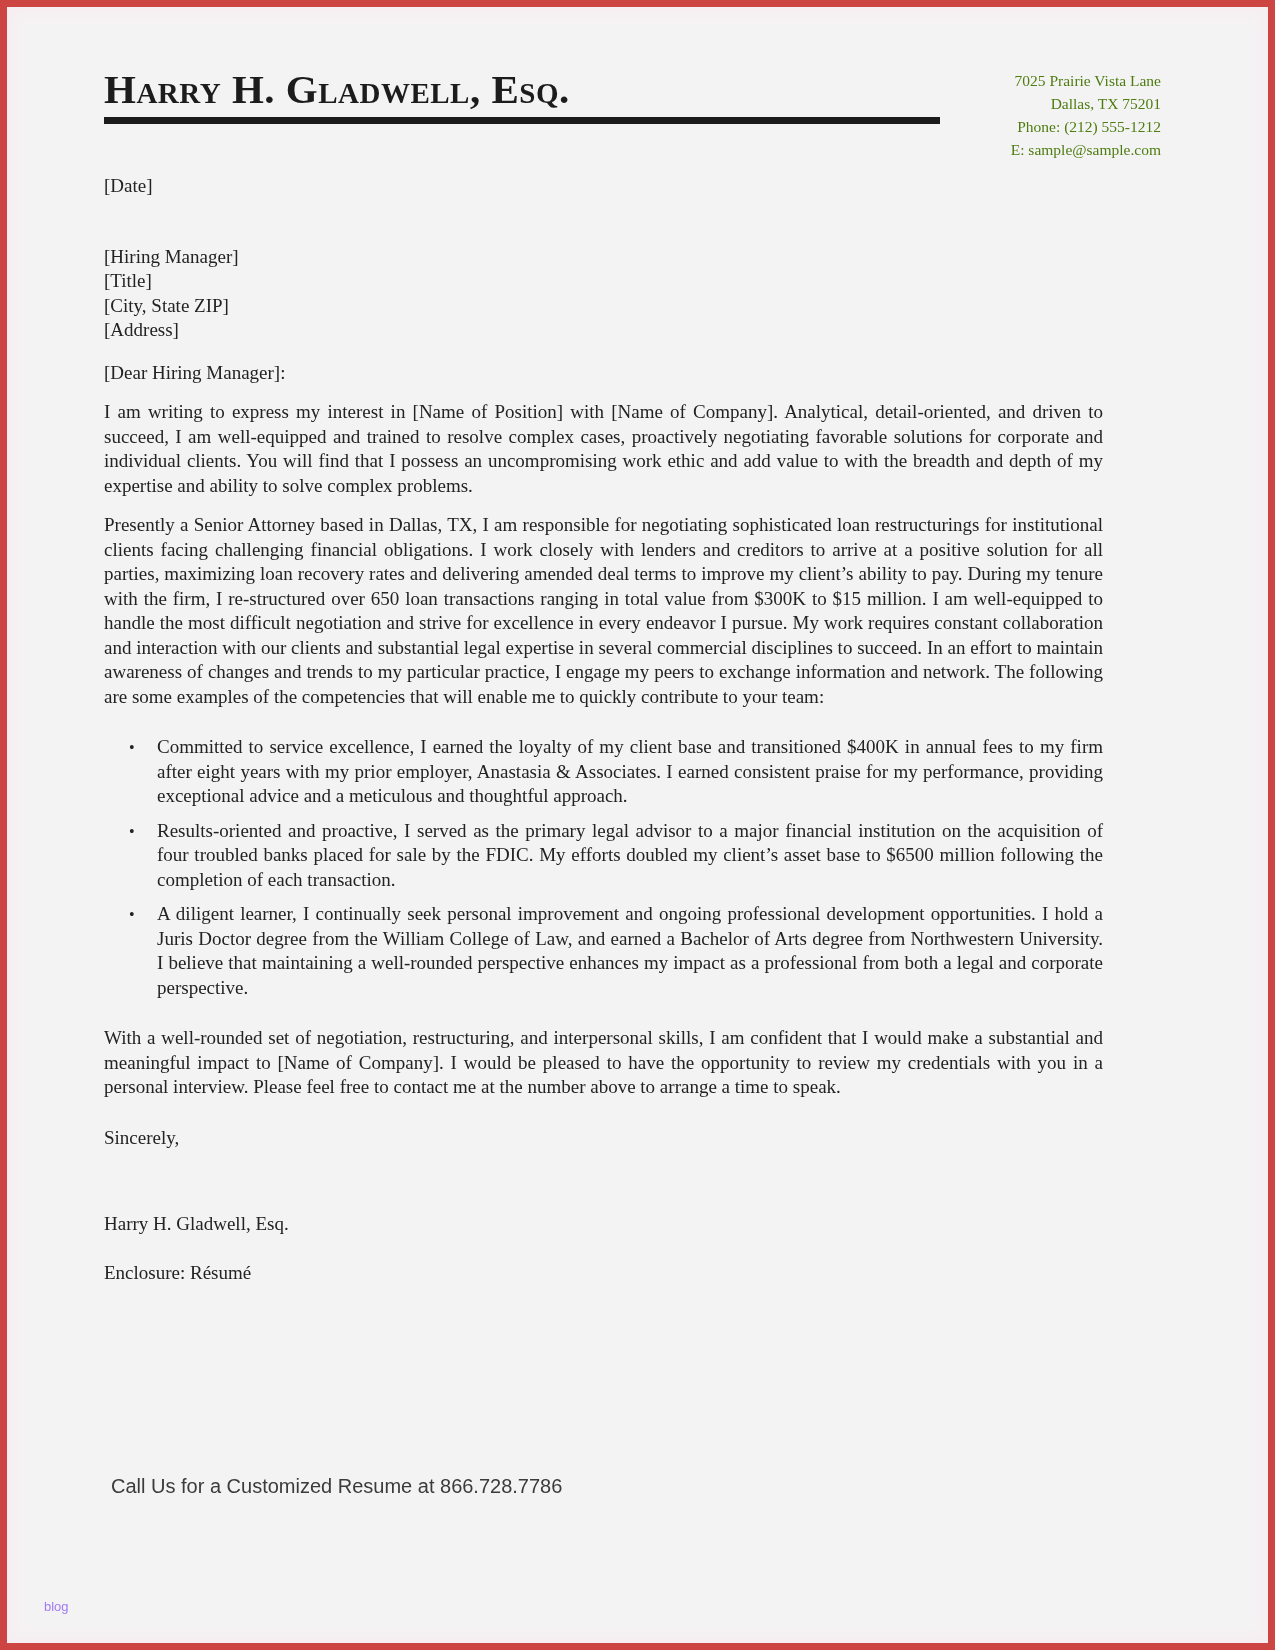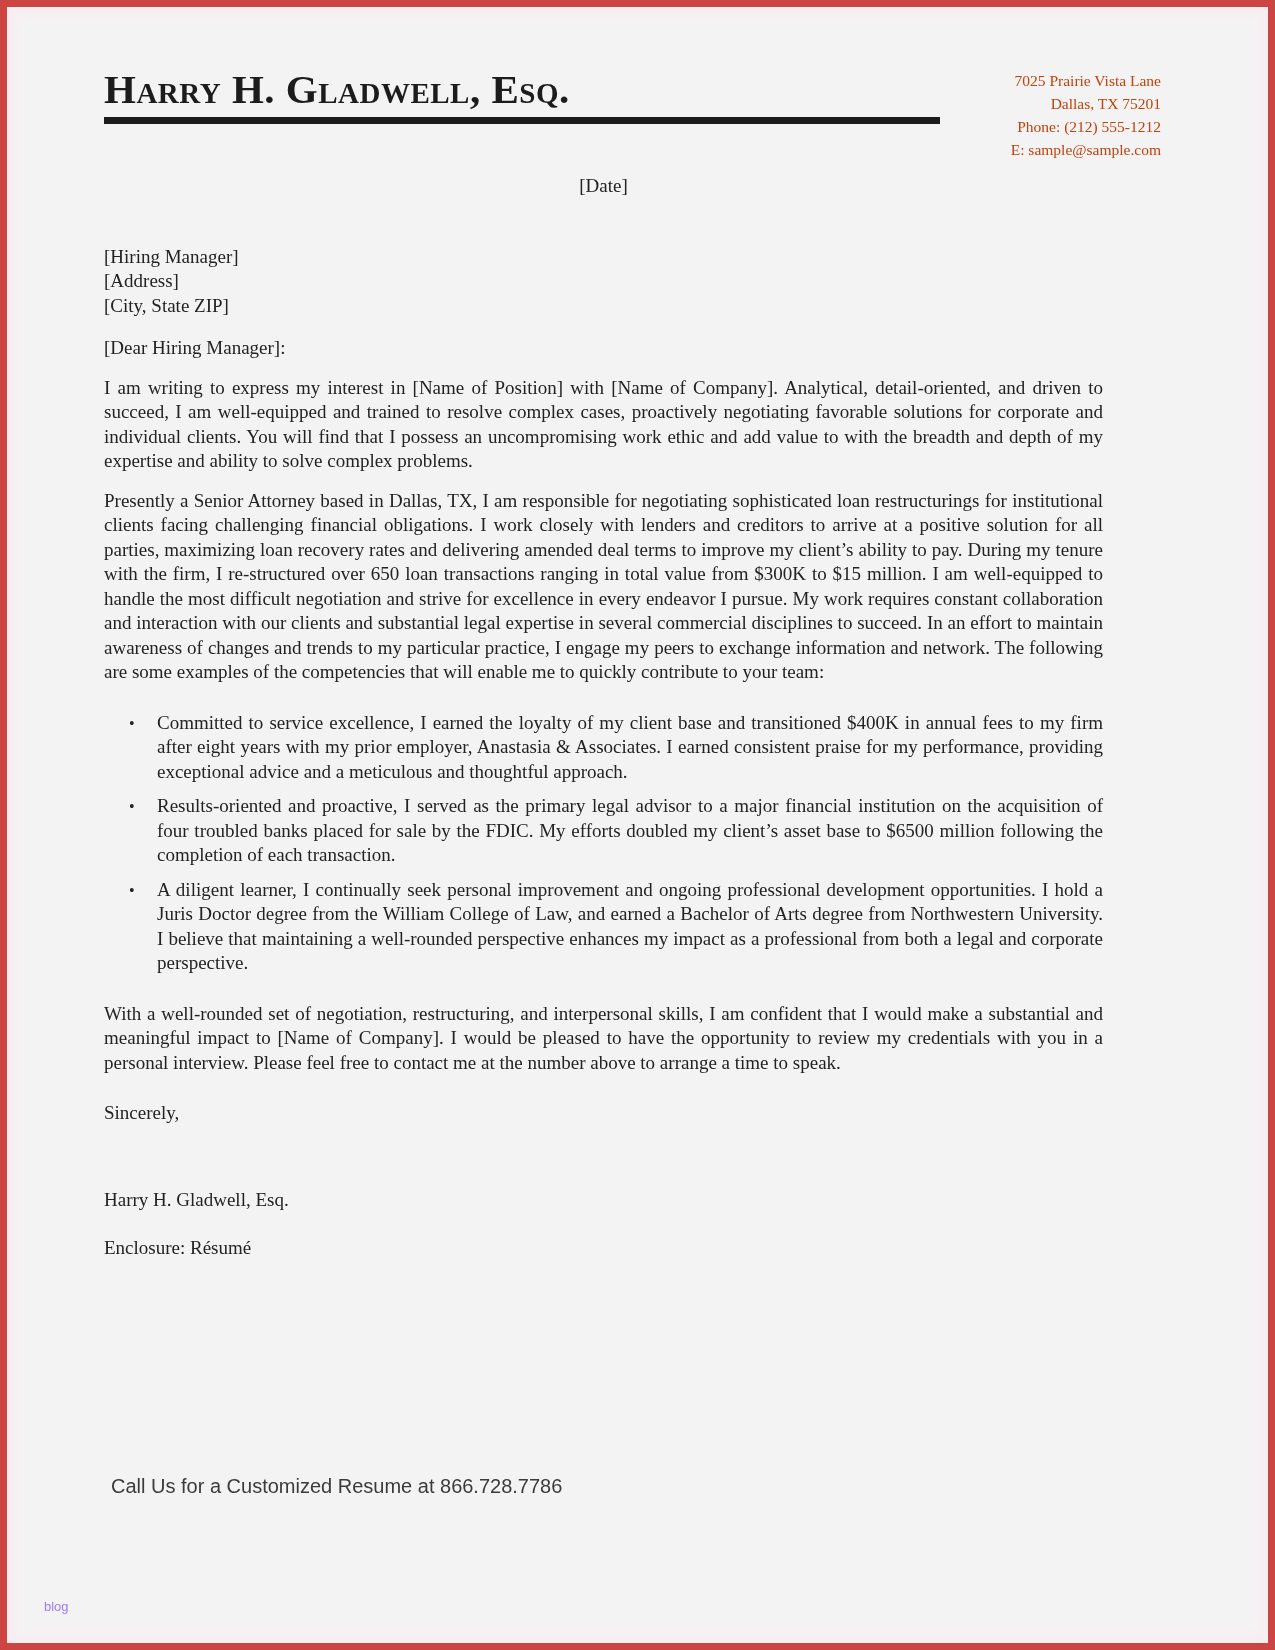--- a/index.html
+++ b/index.html
@@ -37,25 +37,25 @@
     background: #1b1b1b;
     margin-top: 5px;
   }
   .lh-contact {
     position: absolute;
     top: 2px;
     right: -58px;
     text-align: right;
     font-size: 15.5px;
     line-height: 23px;
-    color: #c2410c;
+    color: #4d7c0f;
   }
   
   .body-text { font-size: 19px; line-height: 24.5px; }
-  .date-line { margin-top: 50px; text-align: center; }
+  .date-line { margin-top: 50px; }
   .recipient { margin-top: 46px; }
   .salutation { margin-top: 18px; font-family: Liberation Serif, serif; }
   .para { margin-top: 15px; text-align: justify; }
   .para.first { margin-top: 15px; font-family: Liberation Serif, serif; }
   ul.bullets {
     list-style: none;
     margin-top: 26px;
     padding-left: 25px;
   }
   ul.bullets li {
@@ -110,22 +110,23 @@
         <div>Phone: (212) 555-1212</div>
         <div>E: sample@sample.com</div>
       </div>
     </div>
 
     <div class="body-text">
       <div class="date-line">[Date]</div>
 
       <div class="recipient">
         <div>[Hiring Manager]</div>
+        <div>[Title]</div>
+        <div>[City, State ZIP]</div>
         <div>[Address]</div>
-        <div>[City, State ZIP]</div>
       </div>
 
       <div class="salutation">[Dear Hiring Manager]:</div>
 
       <p class="para first">I am writing to express my interest in [Name of Position] with [Name of Company]. Analytical, detail-oriented, and driven to succeed, I am well-equipped and trained to resolve complex cases, proactively negotiating favorable solutions for corporate and individual clients. You will find that I possess an uncompromising work ethic and add value to with the breadth and depth of my expertise and ability to solve complex problems.</p>
 
       <p class="para">Presently a Senior Attorney based in Dallas, TX, I am responsible for negotiating sophisticated loan restructurings for institutional clients facing challenging financial obligations. I work closely with lenders and creditors to arrive at a positive solution for all parties, maximizing loan recovery rates and delivering amended deal terms to improve my client’s ability to pay. During my tenure with the firm, I re-structured over 650 loan transactions ranging in total value from $300K to $15 million. I am well-equipped to handle the most difficult negotiation and strive for excellence in every endeavor I pursue. My work requires constant collaboration and interaction with our clients and substantial legal expertise in several commercial disciplines to succeed. In an effort to maintain awareness of changes and trends to my particular practice, I engage my peers to exchange information and network. The following are some examples of the competencies that will enable me to quickly contribute to your team:</p>
 
       <ul class="bullets">
         <li>

